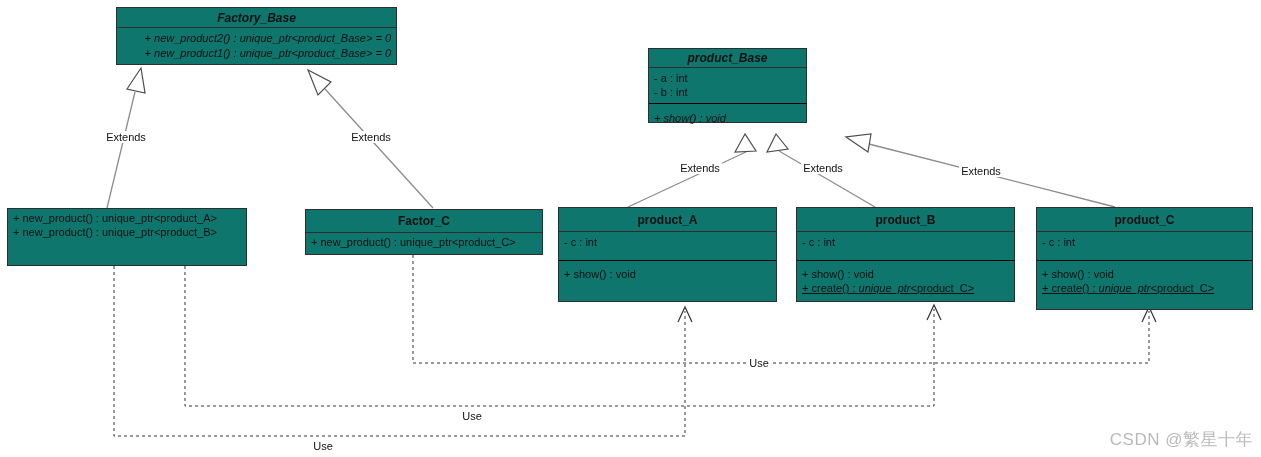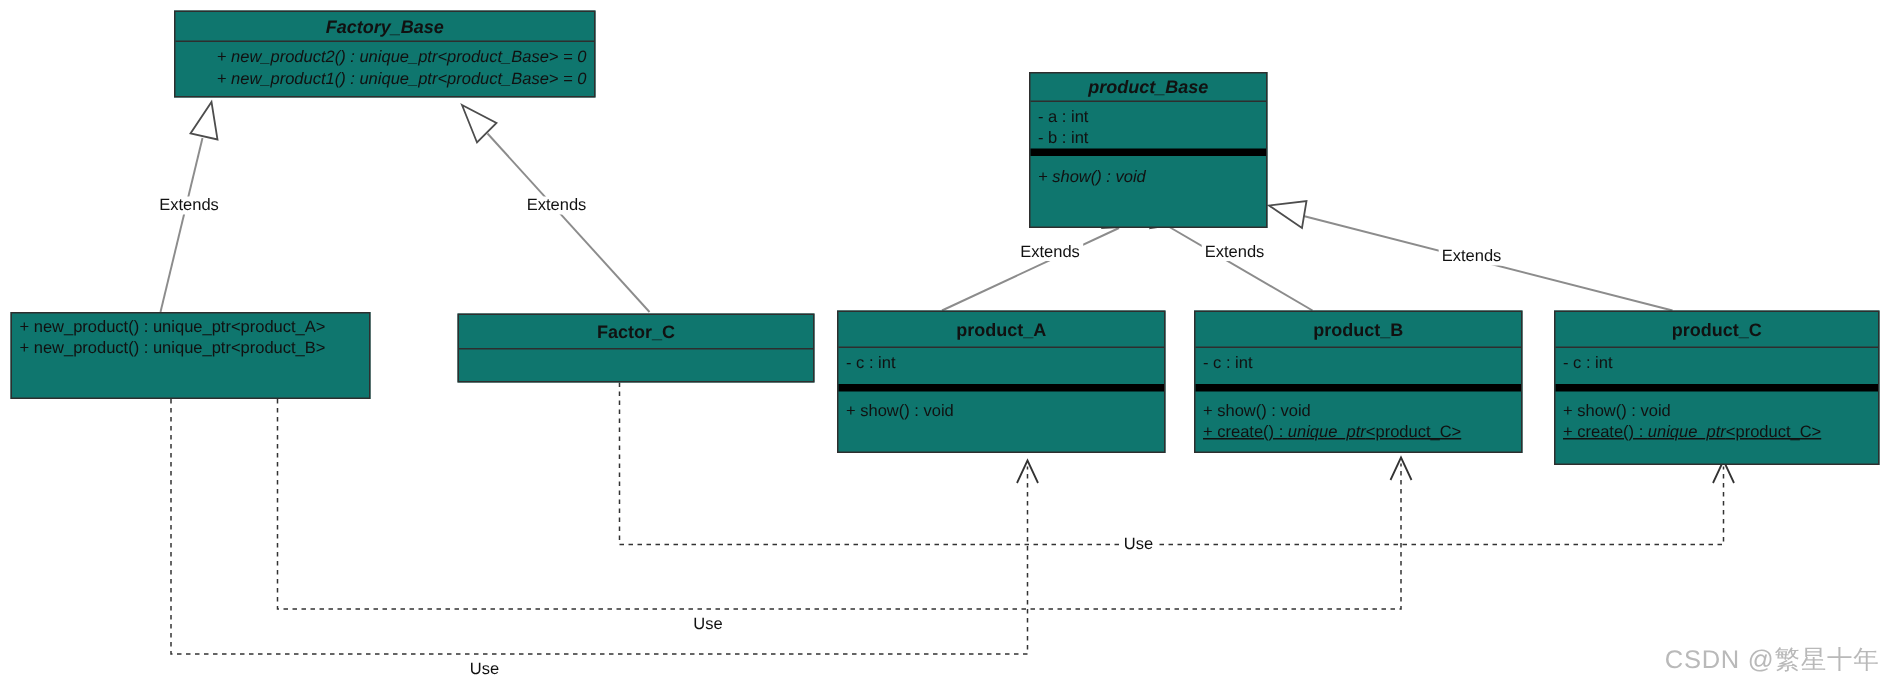--- a/index.html
+++ b/index.html
@@ -4,21 +4,21 @@
 <style>
   html,body{margin:0;padding:0;background:#fff;}
   .canvas{position:relative;width:1261px;height:457px;background:#ffffff;
           font-family:"Liberation Sans",sans-serif;overflow:hidden;}
   svg.edges{position:absolute;left:0;top:0;}
   .uml{position:absolute;box-sizing:border-box;background:#0f766e;border:1px solid #2e2e2e;color:#111;}
   .uml .t{display:flex;align-items:center;justify-content:center;font-weight:bold;font-size:12px;
           border-bottom:1px solid #2e2e2e;box-sizing:border-box;}
   .t.abs{font-style:italic;}
   .sec{box-sizing:border-box;padding:3px 5px;font-size:11px;line-height:14px;}
-  .sec.bb{border-bottom:5px solid #000000;}
+  .sec.bb{border-bottom:1px solid #000000;}
   .it{font-style:italic;}
   .ul{text-decoration:underline;}
   .line{white-space:nowrap;}
   .lbl{position:absolute;font-size:11px;color:#111;background:#fff;padding:0 2px;
        transform:translate(-50%,-50%);white-space:nowrap;}
   .wm{position:absolute;top:428px;right:8px;font-size:17px;color:#b9b9b9;letter-spacing:.5px;}
 </style>
 </head>
 <body>
 
@@ -48,40 +48,43 @@
   </svg>
 
   <div class="uml" style="left:116px;top:7px;width:281px;height:58px;">
     <div class="t abs" style="height:20px;">Factory_Base</div>
     <div class="sec it" style="line-height:15px;text-align:right;">
       <div class="line">+ new_product2() : unique_ptr&lt;product_Base&gt; = 0</div>
       <div class="line">+ new_product1() : unique_ptr&lt;product_Base&gt; = 0</div>
     </div>
   </div>
 
-  <div class="uml" style="left:686px;top:48px;width:159px;height:104px;">
+  <div class="uml" style="left:648px;top:48px;width:159px;height:75px;">
     <div class="t abs" style="height:19px;">product_Base</div>
     <div class="sec bb" style="height:36px;">
       <div class="line">- a : int</div>
       <div class="line">- b : int</div>
     </div>
     <div class="sec it" style="padding-top:7px;">
       <div class="line">+ show() : void</div>
     </div>
   </div>
 
   <div class="uml" style="left:7px;top:208px;width:240px;height:58px;">
     <div class="sec" style="padding-top:2px;">
       <div class="line">+ new_product() : unique_ptr&lt;product_A&gt;</div>
       <div class="line">+ new_product() : unique_ptr&lt;product_B&gt;</div>
     </div>
   </div>
 
   <div class="uml" style="left:305px;top:209px;width:238px;height:46px;">
     <div class="t" style="height:23px;">Factor_C</div>
+    <div class="sec" style="padding-top:2px;">
+      <div class="line">+ new_product() : unique_ptr&lt;product_C&gt;</div>
+    </div>
   </div>
 
   <div class="uml" style="left:558px;top:207px;width:219px;height:95px;">
     <div class="t" style="height:24px;text-align:right;">product_A</div>
     <div class="sec bb" style="height:29px;">
       <div class="line">- c : int</div>
     </div>
     <div class="sec" style="padding-top:6px;">
       <div class="line">+ show() : void</div>
     </div>

